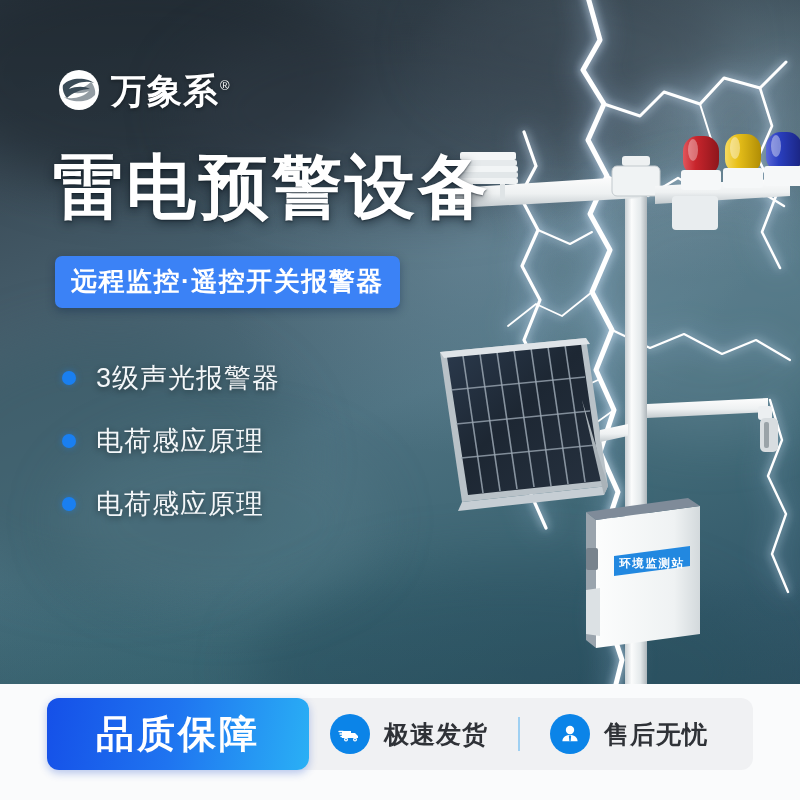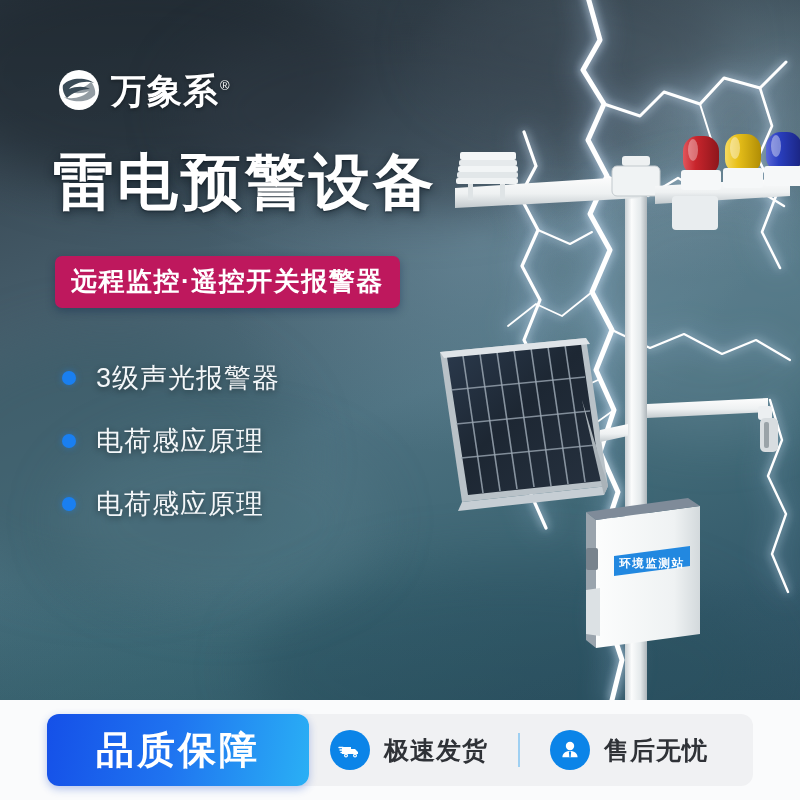--- a/index.html
+++ b/index.html
@@ -34,39 +34,39 @@
   .product{position:absolute;inset:0;}
 
   
   .logo{position:absolute;left:56px;top:36px;display:flex;align-items:center;gap:9px;margin-top:31px;}
   .logo-mark{width:46px;height:46px;flex:none;}
   .logo-text{font-size:35px;font-weight:bold;color:#fff;letter-spacing:1px;
     text-shadow:0 1px 4px rgba(0,0,0,.45);position:relative;line-height:1;}
   .logo-r{font-size:13px;vertical-align:super;font-weight:normal;margin-left:1px;}
 
   
-  .headline{position:absolute;left:53px;top:152px;font-size:61px;font-weight:bold;color:#fff;
+  .headline{position:absolute;left:53px;top:152px;font-size:70px;font-weight:bold;color:#fff;
     letter-spacing:3px;line-height:1;
     text-shadow:0 3px 10px rgba(10,20,30,.55), 0 1px 2px rgba(10,20,30,.6);}
 
   
-  .subtitle{position:absolute;left:55px;top:256px;background:#be185d;border-radius:7px;
+  .subtitle{position:absolute;left:55px;top:256px;background:#3b82f6;border-radius:7px;
     padding:8px 16px 9px;font-size:26px;font-weight:bold;color:#fff;letter-spacing:1.5px;
     box-shadow:0 3px 10px rgba(0,30,70,.35);}
 
   
   .features{position:absolute;left:62px;top:348px;}
   .feat{display:flex;align-items:center;height:60px;margin-bottom:3px;}
   .dot{width:14px;height:14px;border-radius:50%;background:#1a7ff0;flex:none;margin-right:20px;
     box-shadow:0 0 6px rgba(26,127,240,.5);}
   .feat-label{font-size:27px;color:#f4f7f9;font-weight:500;letter-spacing:1px;
     text-shadow:0 2px 6px rgba(0,0,0,.45);}
 
   
-  .bottom{position:absolute;left:0;bottom:0;width:800px;height:100px;background:#fafbfc;}
+  .bottom{position:absolute;left:0;bottom:0;width:800px;height:116px;background:#fafbfc;}
   .bar{position:absolute;left:47px;top:14px;width:706px;height:72px;background:#f0f1f3;border-radius:12px;}
   .quality{position:absolute;left:47px;top:14px;width:262px;height:72px;border-radius:12px;
     background:linear-gradient(100deg,#1550e8 0%,#1f74f0 48%,#2ab0f5 100%);
     display:flex;align-items:center;justify-content:center;
     box-shadow:0 3px 9px rgba(20,70,200,.3);}
   .quality-text{font-size:38px;font-weight:bold;color:#fff;letter-spacing:3px;}
   .promos{position:absolute;left:330px;top:14px;height:72px;display:flex;align-items:center;}
   .promo{display:flex;align-items:center;}
   .promo-icon{width:40px;height:40px;border-radius:50%;background:#0b84e8;flex:none;
     display:flex;align-items:center;justify-content:center;}

